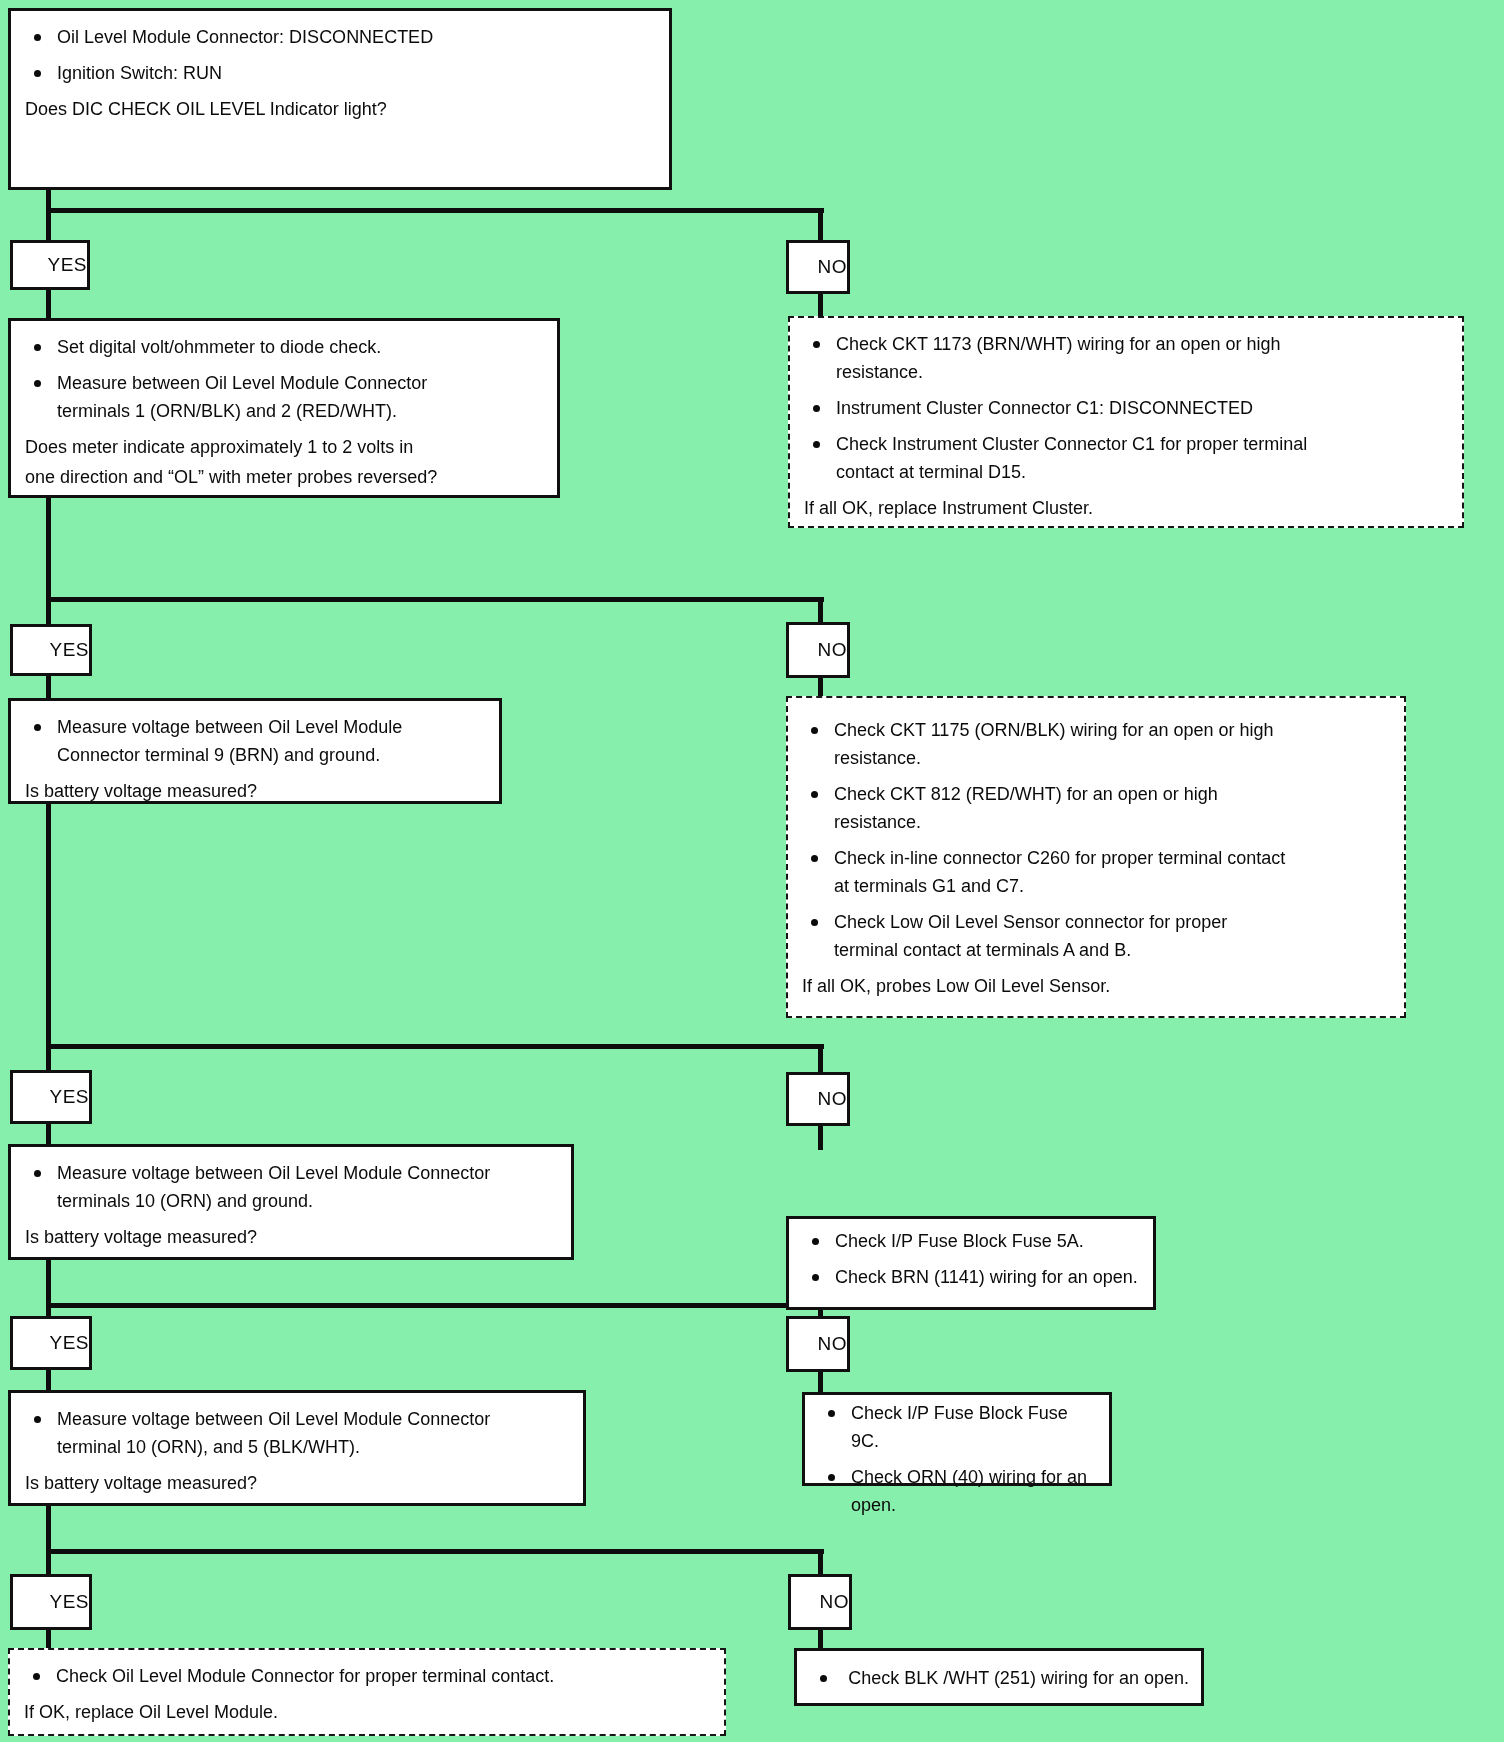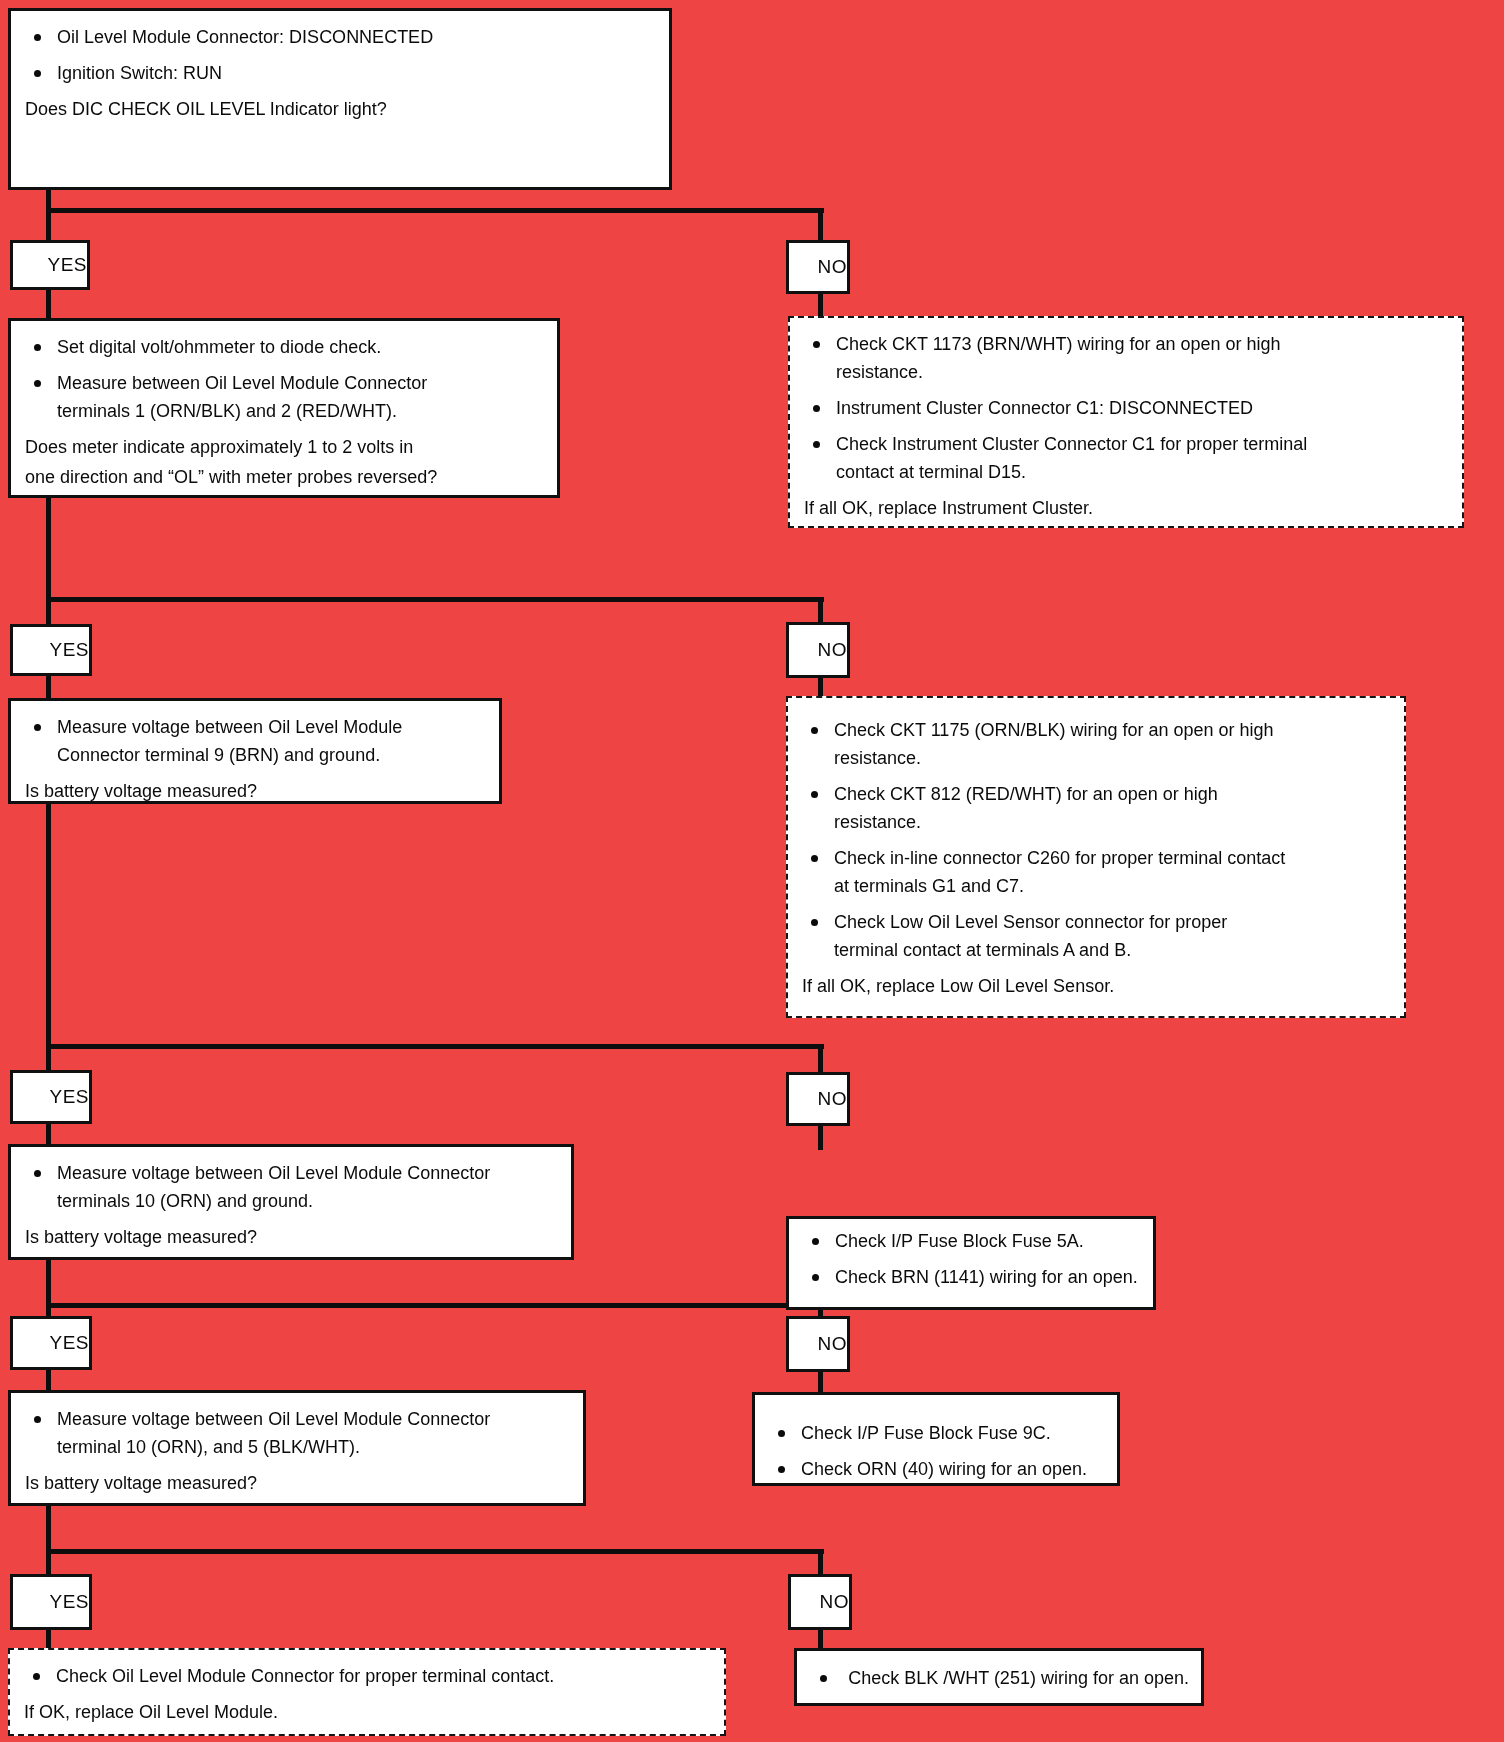--- a/index.html
+++ b/index.html
@@ -1,17 +1,17 @@
 <!DOCTYPE html>
 <html><head>
 <meta charset="utf-8">
 <style>
   html,body { margin:0; padding:0; background:#ffffff; }
   .canvas {
-    position:relative; width:1504px; height:1742px; background:#ef4444;
+    position:relative; width:1504px; height:1742px; background:#86efac;
     font-family:"Liberation Sans", sans-serif; color:#0b0b0b;
   }
   .node {
     position:absolute; background:#ffffff; border:3px solid #101010;
     box-sizing:border-box; padding:12px 12px 8px 14px;
     font-size:18px; line-height:28px;
   }
   .node.dashed { border:2px dashed #151515; }
   .bullet { position:relative; padding-left:32px; margin-bottom:8px; }
   .bullet::before {
@@ -130,21 +130,21 @@
       <div>resistance.</div>
     </div>
     <div class="bullet">
       <div>Check in-line connector C260 for proper terminal contact</div>
       <div>at terminals G1 and C7.</div>
     </div>
     <div class="bullet">
       <div>Check Low Oil Level Sensor connector for proper</div>
       <div>terminal contact at terminals A and B.</div>
     </div>
-    <div class="plain">If all OK, replace Low Oil Level Sensor.</div>
+    <div class="plain">If all OK, probes Low Oil Level Sensor.</div>
   </div>
 
   <div class="tag" style="left:10px; top:1070px; width:82px; height:54px;">
     <span>YES</span>
   </div>
   <div class="tag" style="left:786px; top:1072px; width:64px; height:54px;">
     <span>NO</span>
   </div>
 
   <div class="node" style="left:8px; top:1144px; width:566px; height:116px;">
@@ -172,21 +172,21 @@
   </div>
 
   <div class="node" style="left:8px; top:1390px; width:578px; height:116px;">
     <div class="bullet">
       <div>Measure voltage between Oil Level Module Connector</div>
       <div>terminal 10 (ORN), and 5 (BLK/WHT).</div>
     </div>
     <div class="plain">Is battery voltage measured?</div>
   </div>
 
-  <div class="node" style="left:752px; top:1392px; width:368px; height:94px; padding-top:24px;">
+  <div class="node" style="left:802px; top:1392px; width:310px; height:94px; padding-top:4px;">
     <div class="bullet">
       <div>Check I/P Fuse Block Fuse 9C.</div>
     </div>
     <div class="bullet">
       <div>Check ORN (40) wiring for an open.</div>
     </div>
   </div>
 
   <div class="tag" style="left:10px; top:1574px; width:82px; height:56px;">
     <span>YES</span>

